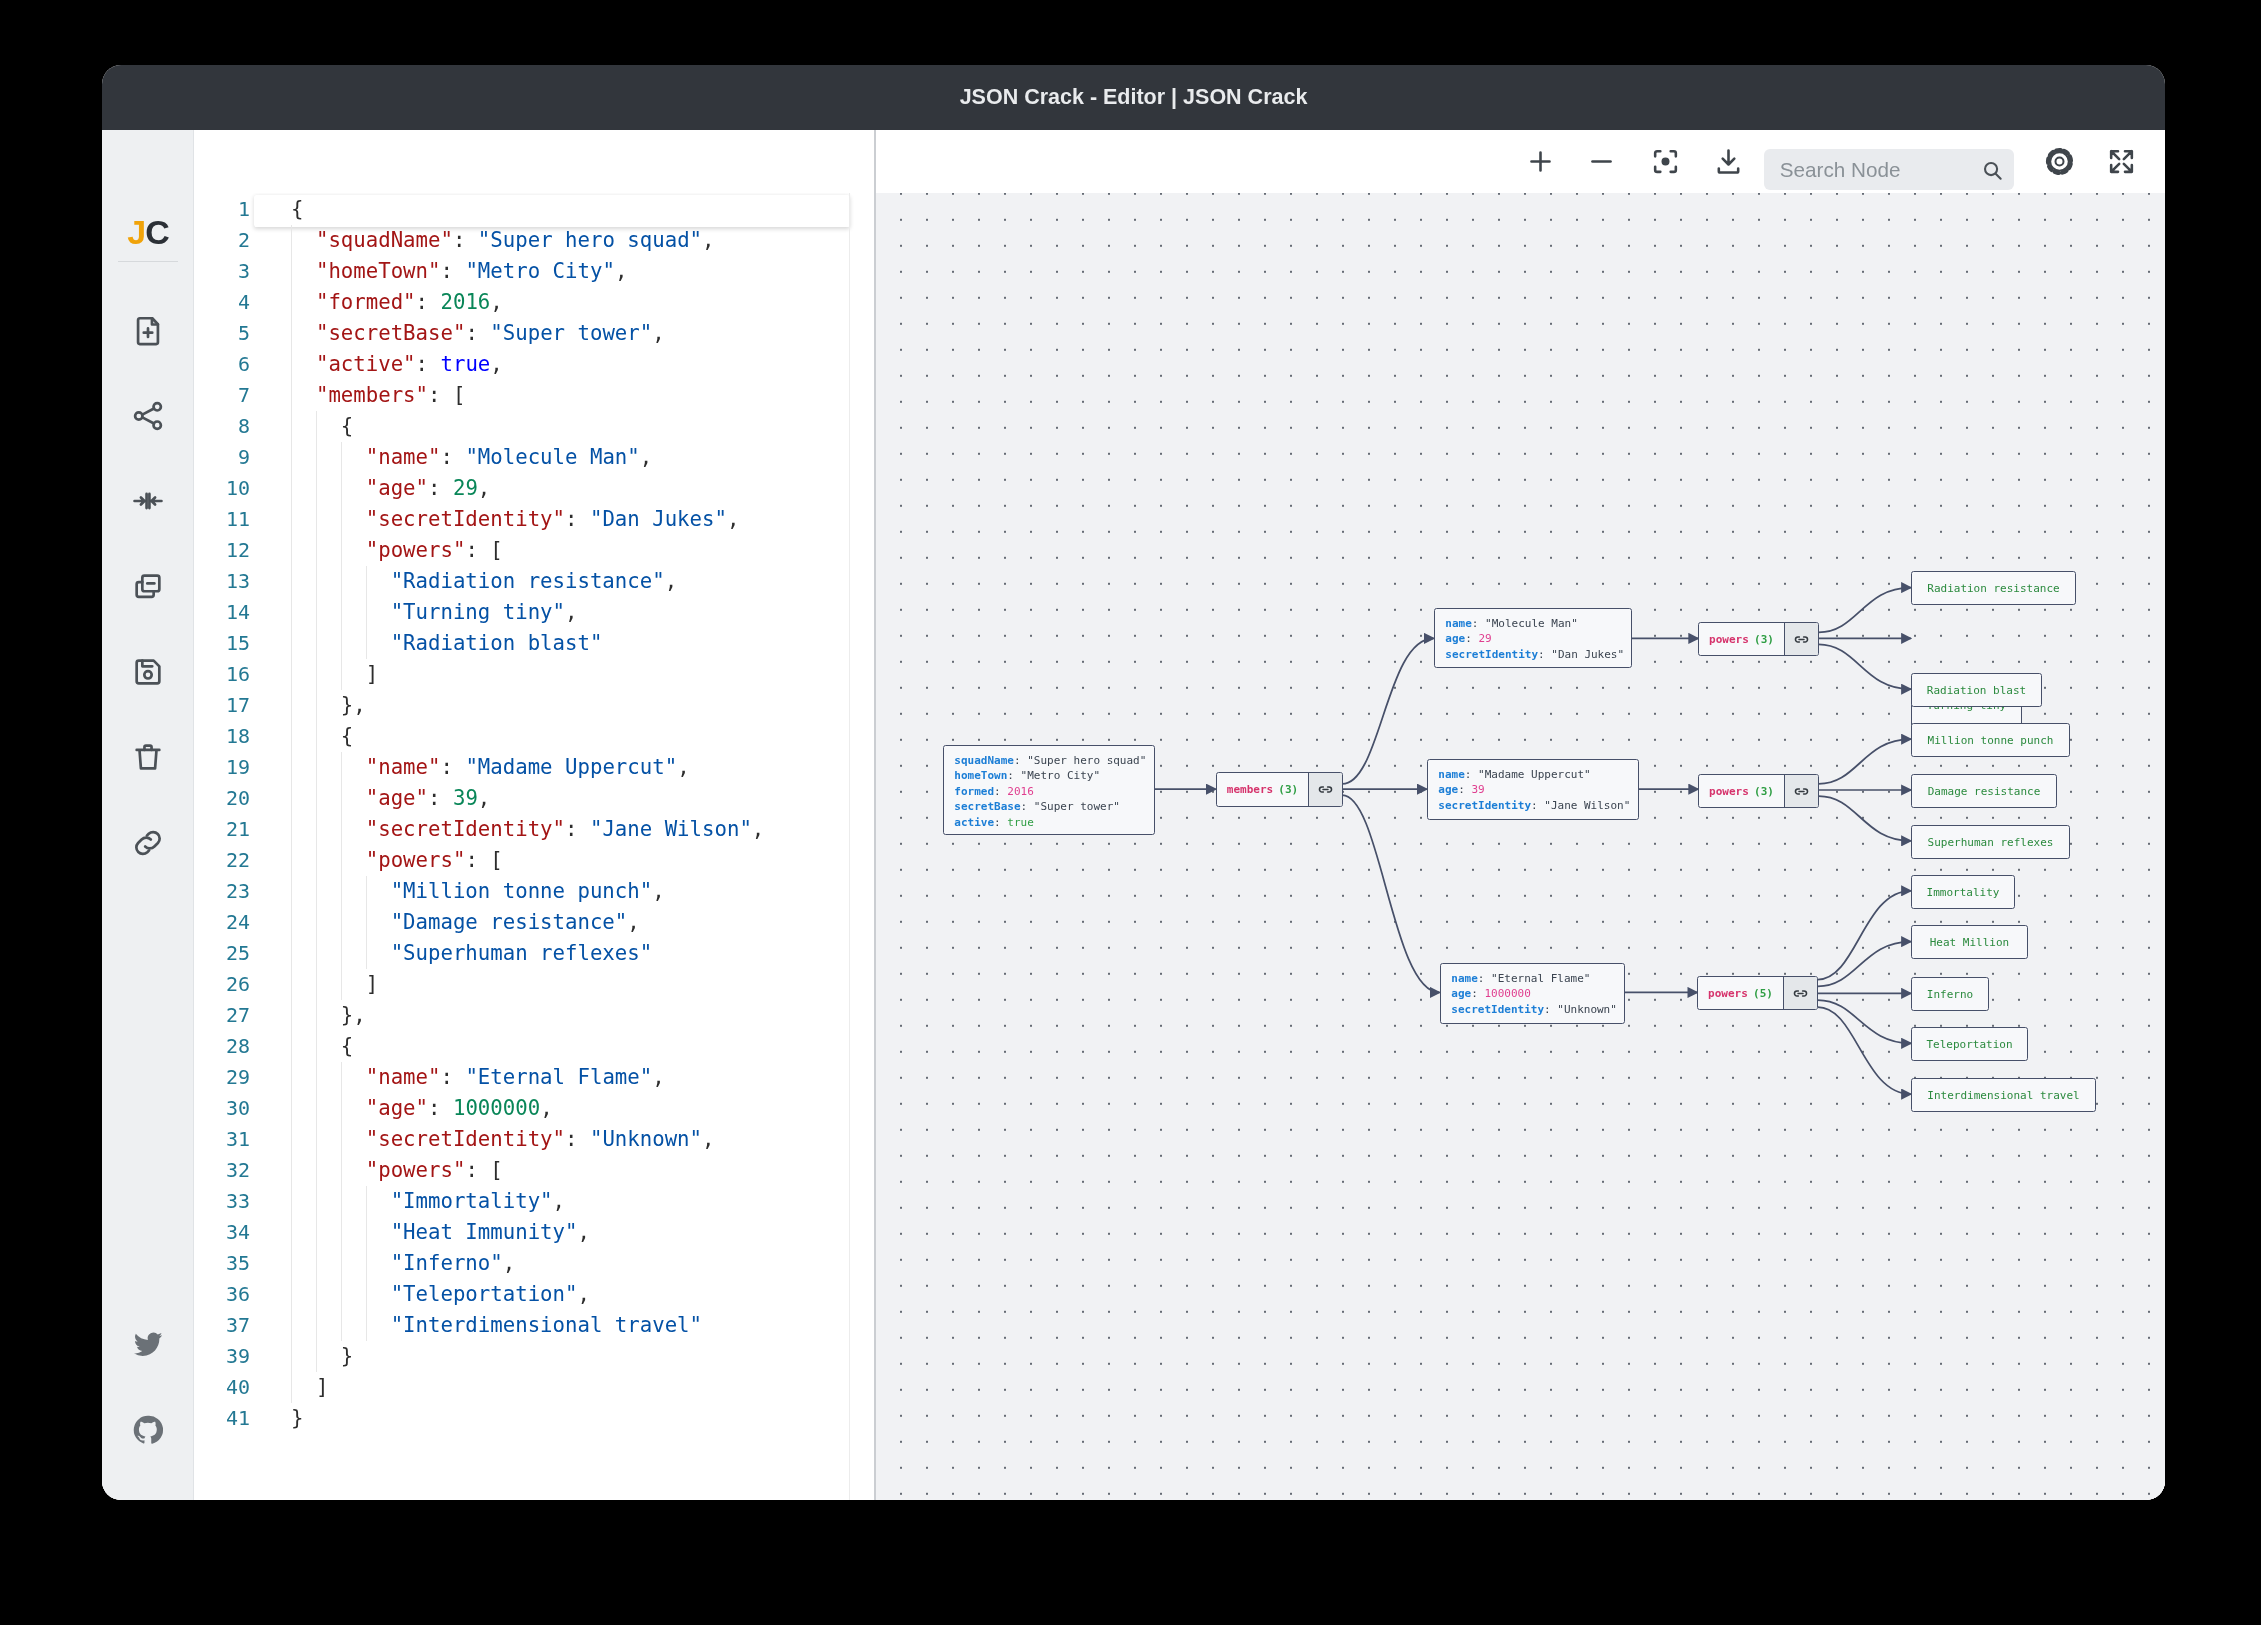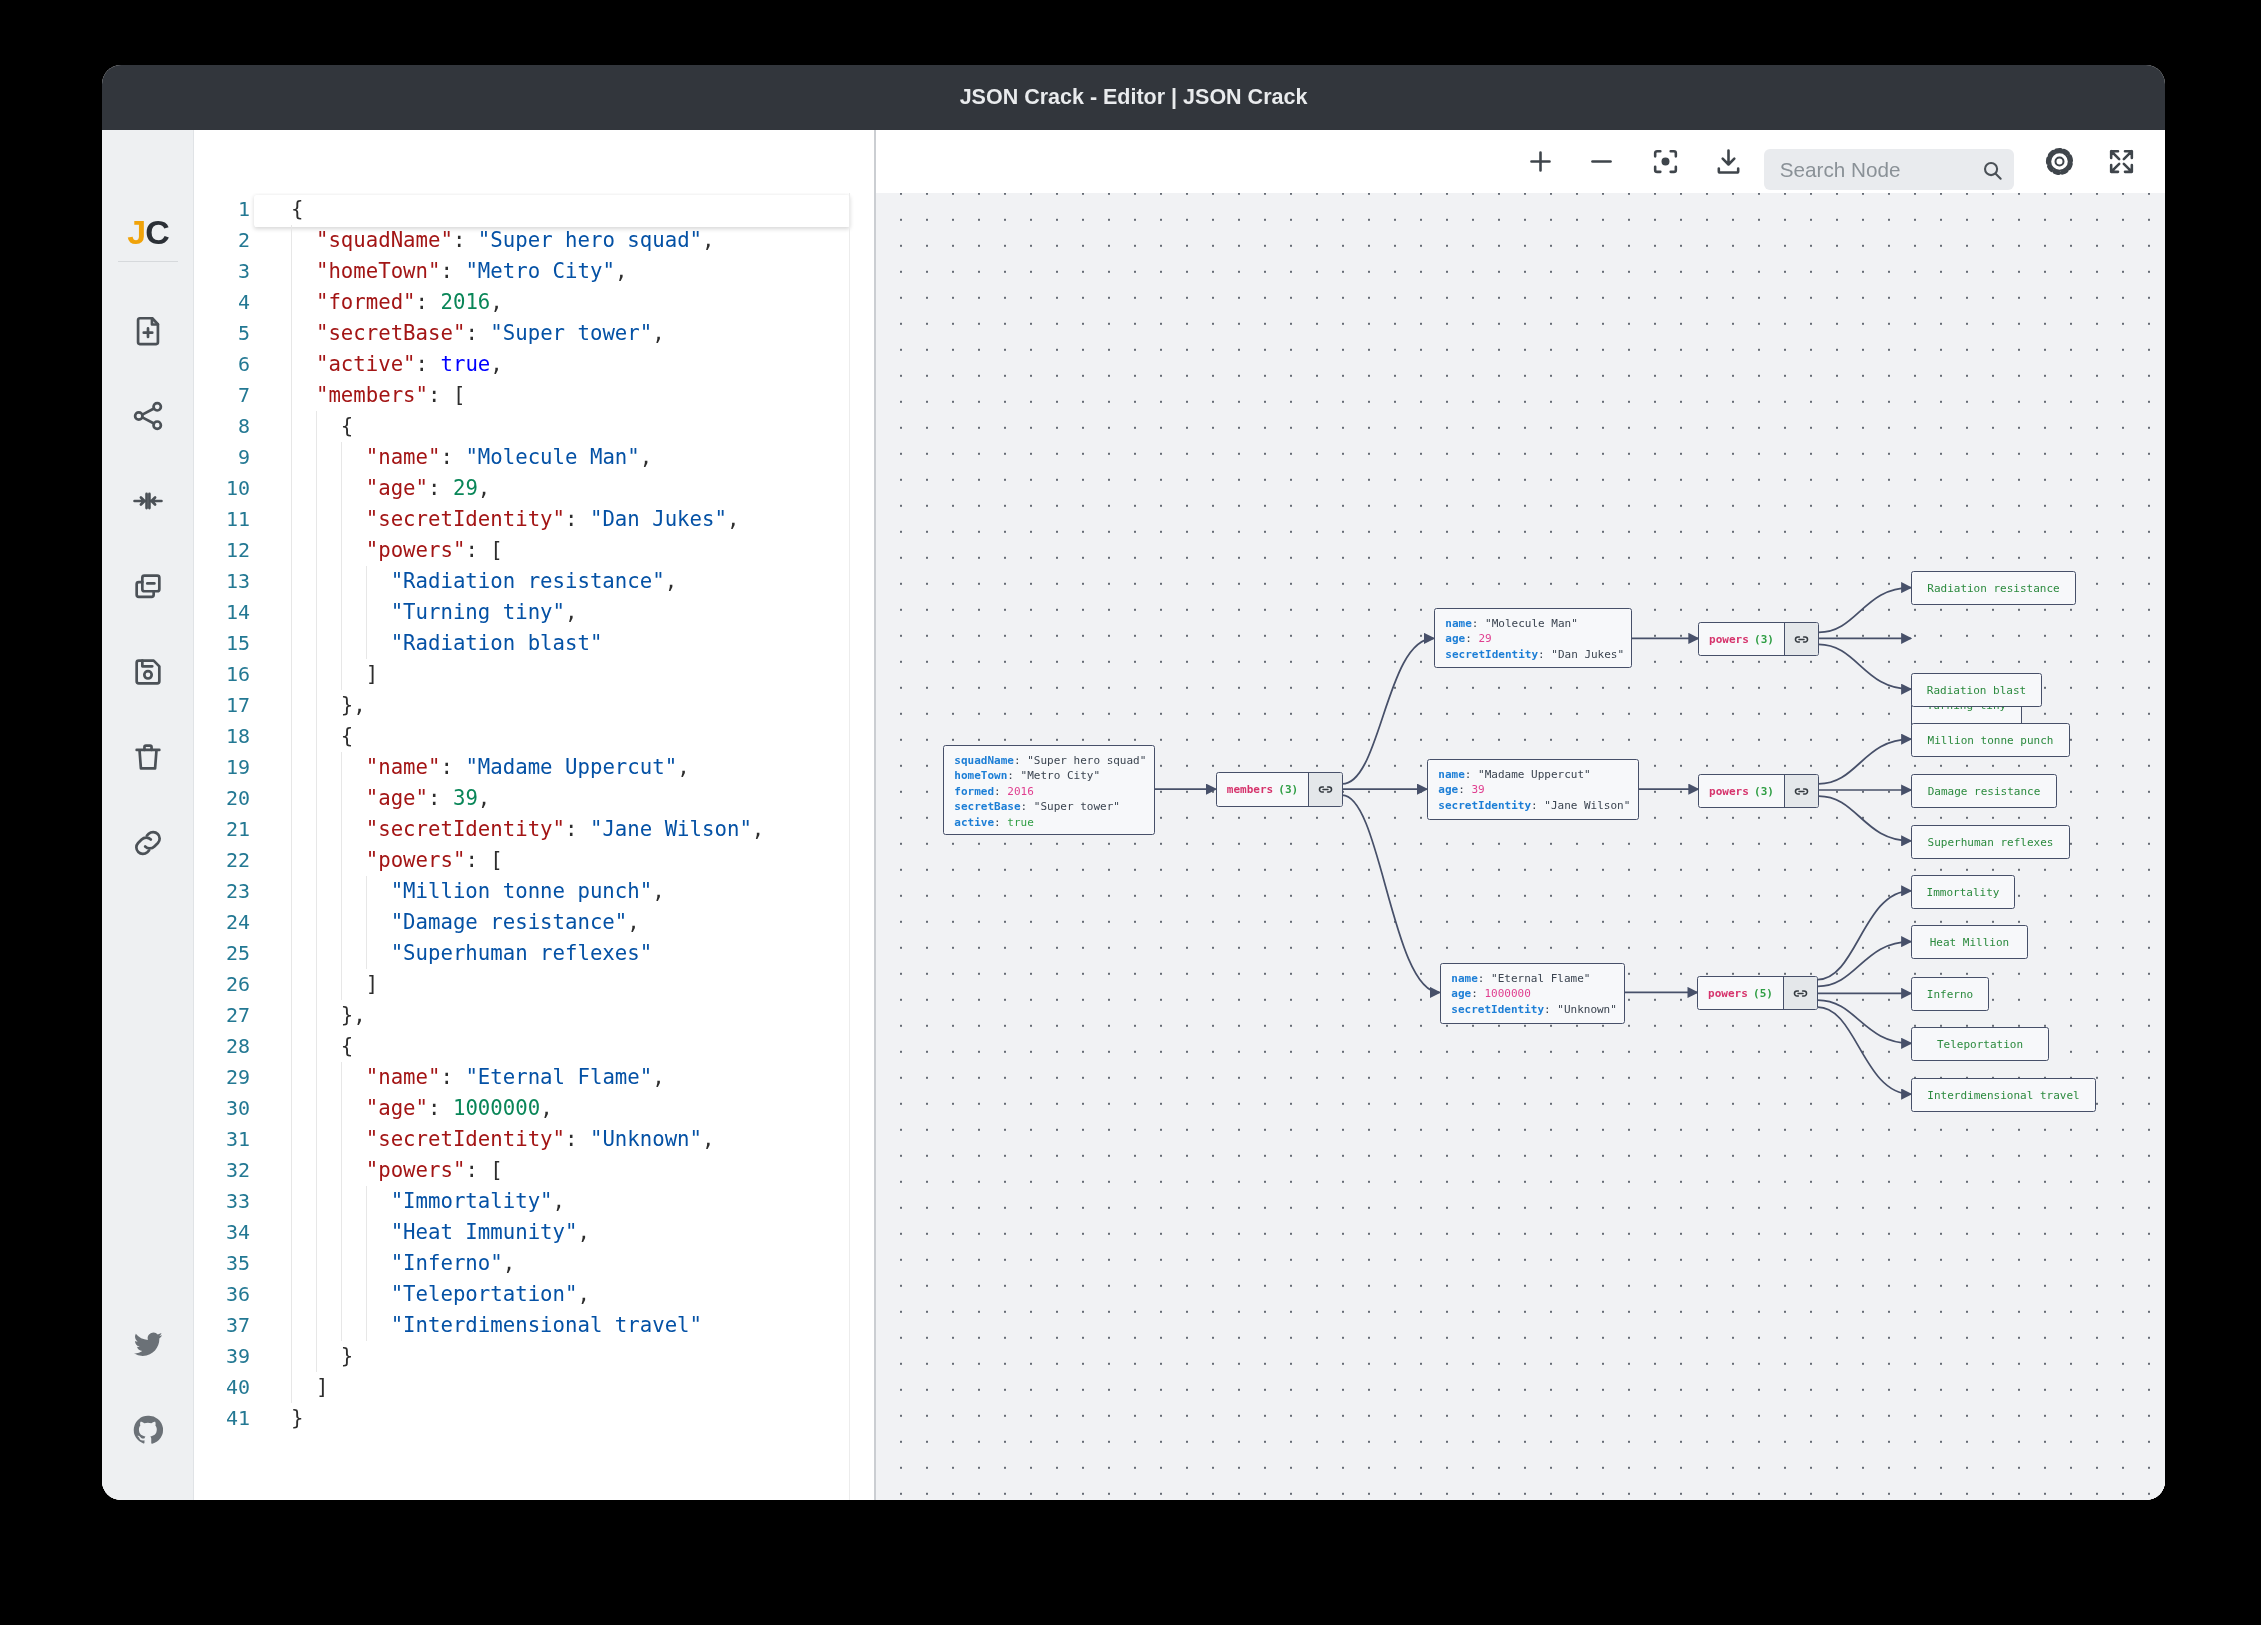--- a/index.html
+++ b/index.html
@@ -376,21 +376,21 @@
             </div>
             <div class="gnode leaf" style="left: 1035px; top: 682px; width: 104px; height: 34px;">
               <span>Immortality</span>
             </div>
             <div class="gnode leaf" style="left: 1035px; top: 732px; width: 117px; height: 34px;">
               <span>Heat Million</span>
             </div>
             <div class="gnode leaf" style="left: 1035px; top: 784px; width: 78px; height: 34px;">
               <span>Inferno</span>
             </div>
-            <div class="gnode leaf" style="left: 1035px; top: 834px; width: 138px; height: 34px;">
+            <div class="gnode leaf" style="left: 1035px; top: 834px; width: 117px; height: 34px;">
               <span>Teleportation</span>
             </div>
             <div class="gnode leaf" style="left: 1035px; top: 885px; width: 185px; height: 34px;">
               <span>Interdimensional travel</span>
             </div>
           </div>
       </div>
     </div>
 
   </div>

